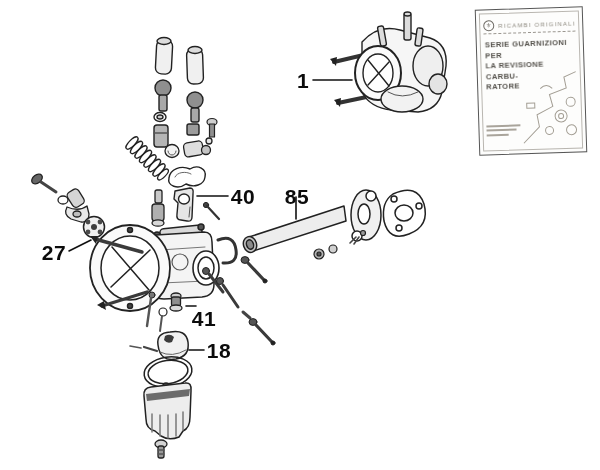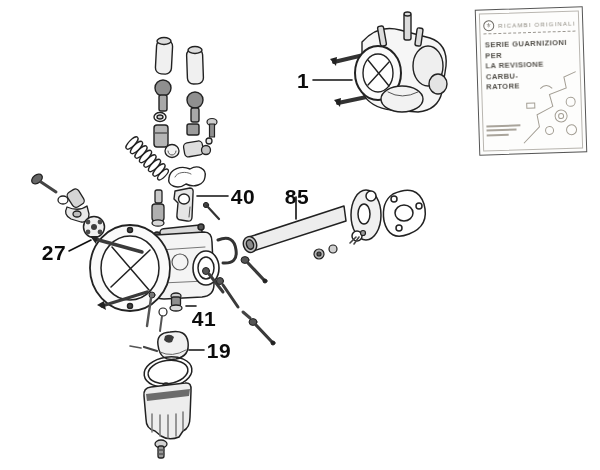--- a/index.html
+++ b/index.html
@@ -322,21 +322,21 @@
       <line x1="186" y1="306" x2="196" y2="306"></line>
       <line x1="189" y1="350" x2="204" y2="350"></line>
     </g>
   </svg>
 
   <div class="callout" style="left:303px; top:80px;">1</div>
   <div class="callout" style="left:243px; top:196px;">40</div>
   <div class="callout" style="left:297px; top:196px;">85</div>
   <div class="callout" style="left:54px;  top:252px;">27</div>
   <div class="callout" style="left:204px; top:306px;margin-top:12px;">41</div>
-  <div class="callout" style="left:219px; top:350px;">19</div>
+  <div class="callout" style="left:219px; top:350px;">18</div>
 
   <div class="kit-card">
     <div class="inner-frame"></div>
     <div class="card-header">
       <span class="brand-logo">⚜</span>
       <span class="brand-text">RICAMBI ORIGINALI</span>
     </div>
     <div class="card-title">
       <div>SERIE GUARNIZIONI PER</div>
       <div>LA REVISIONE CARBU-</div>

